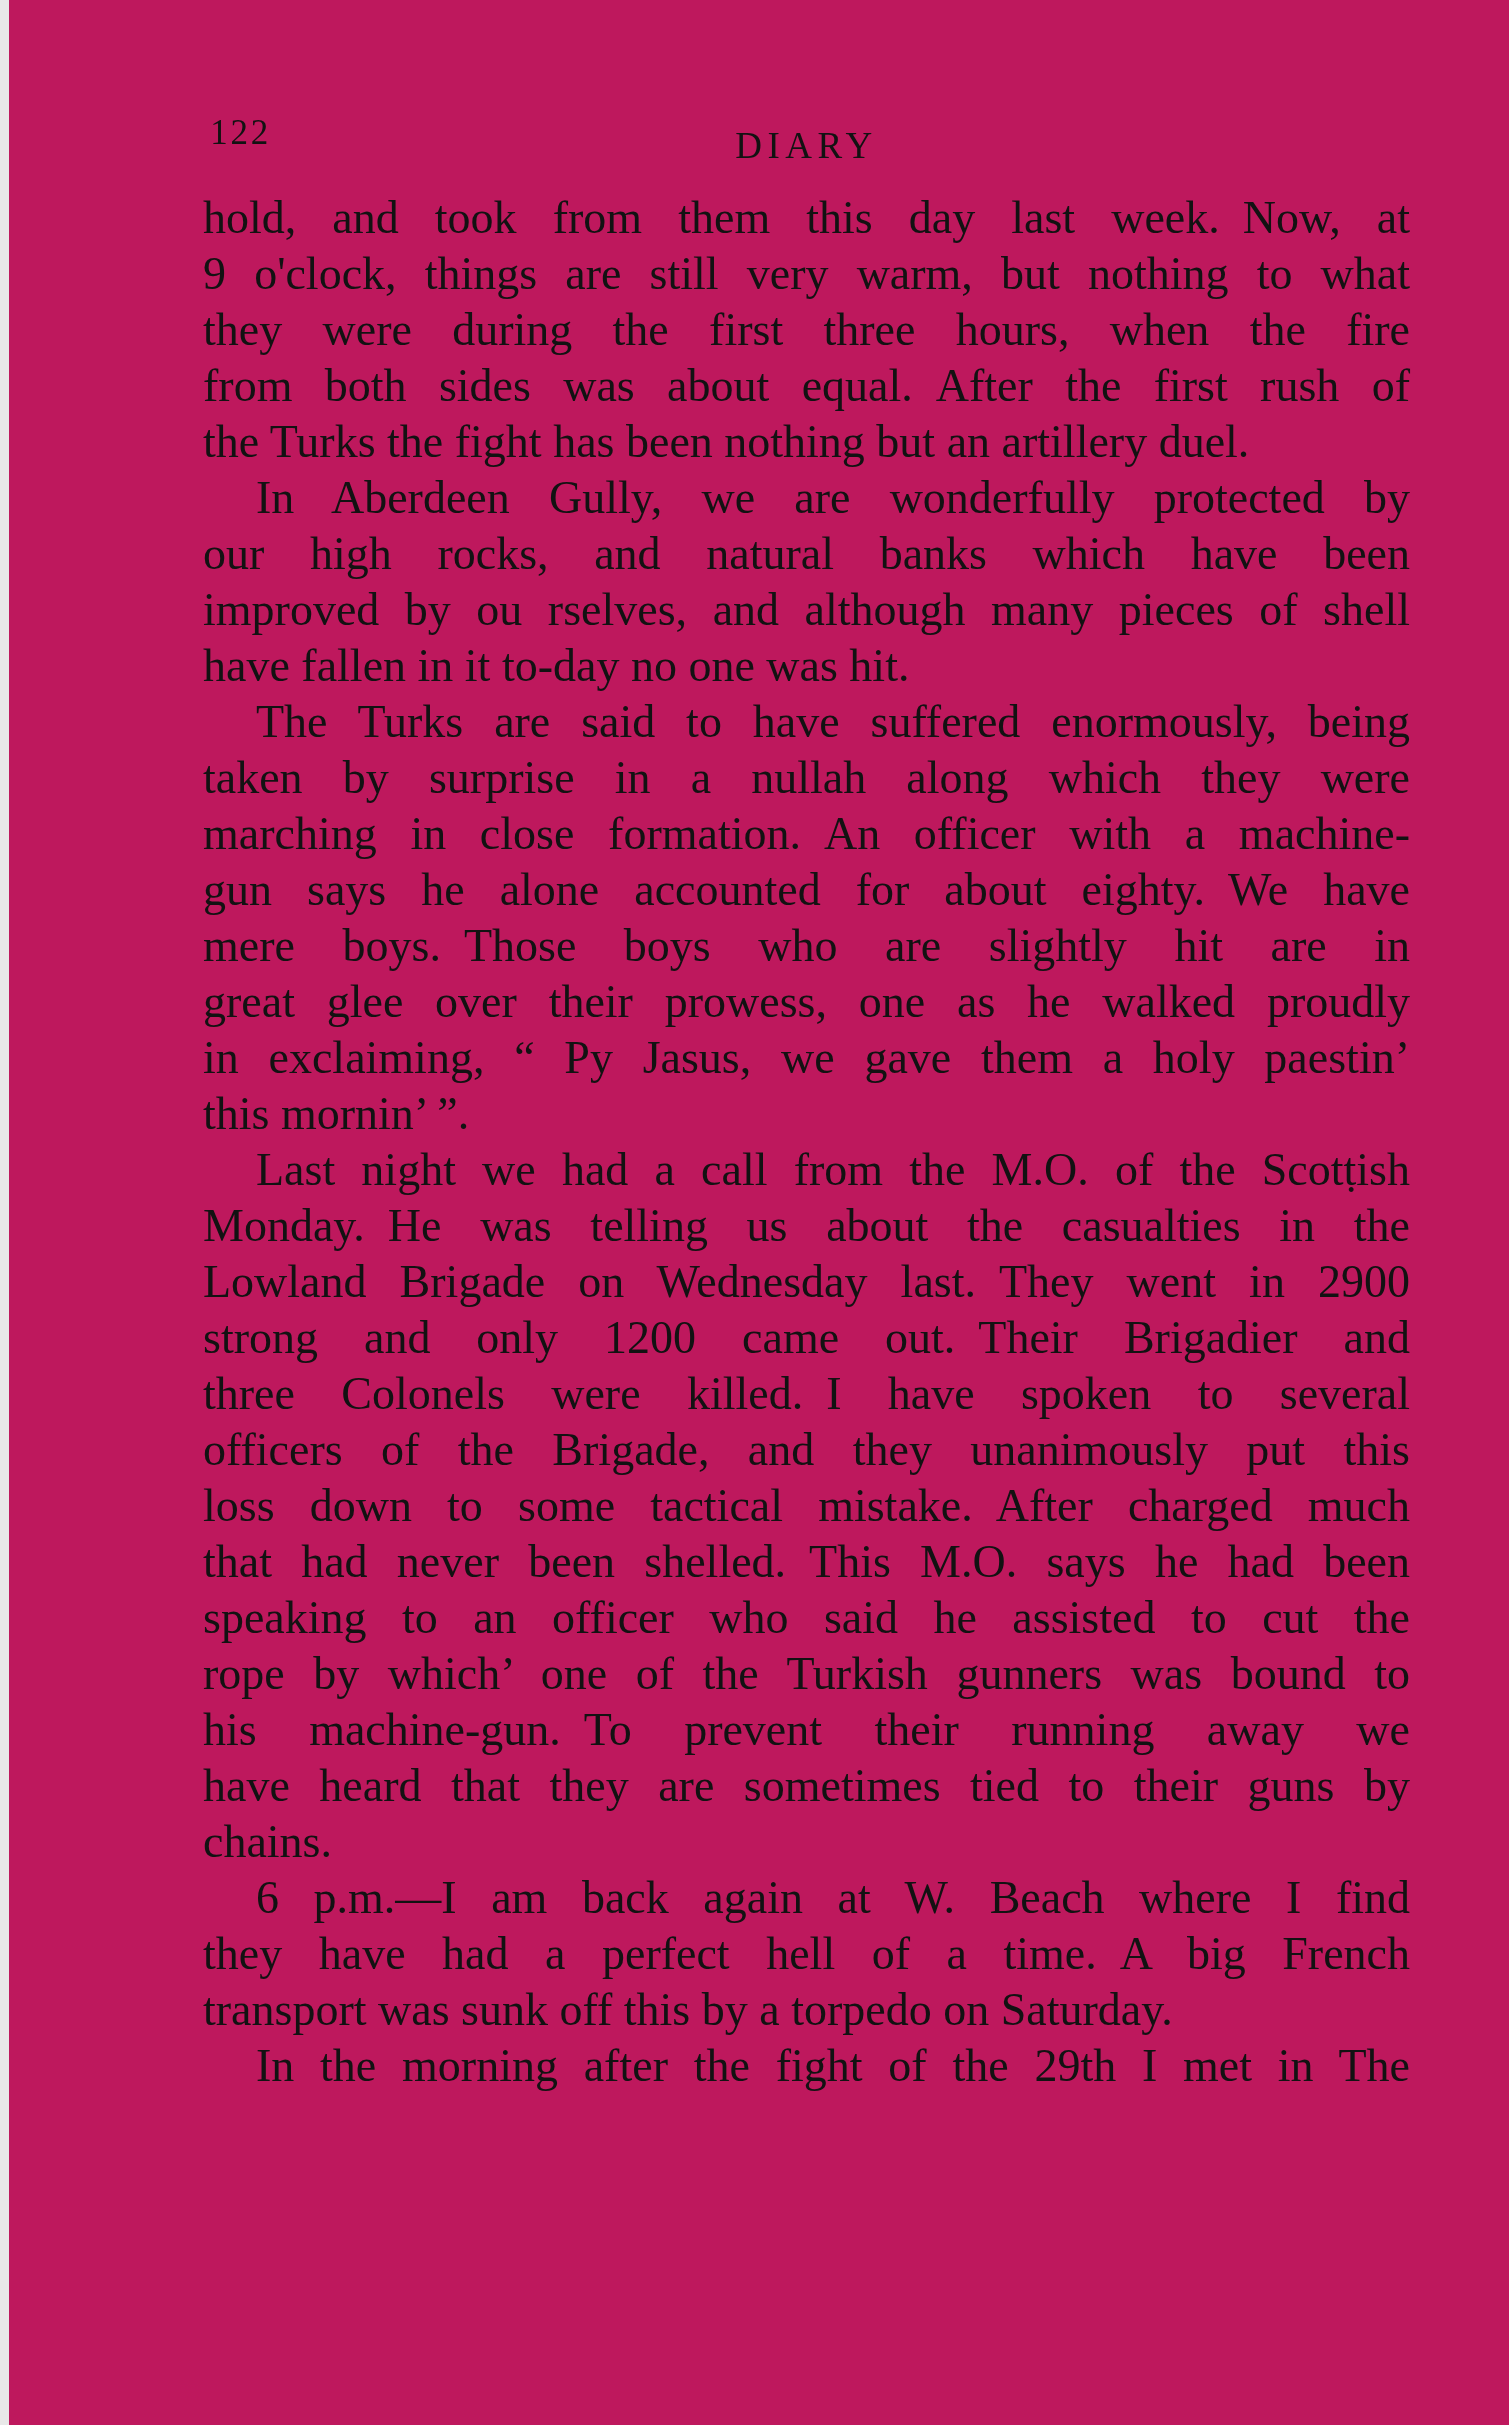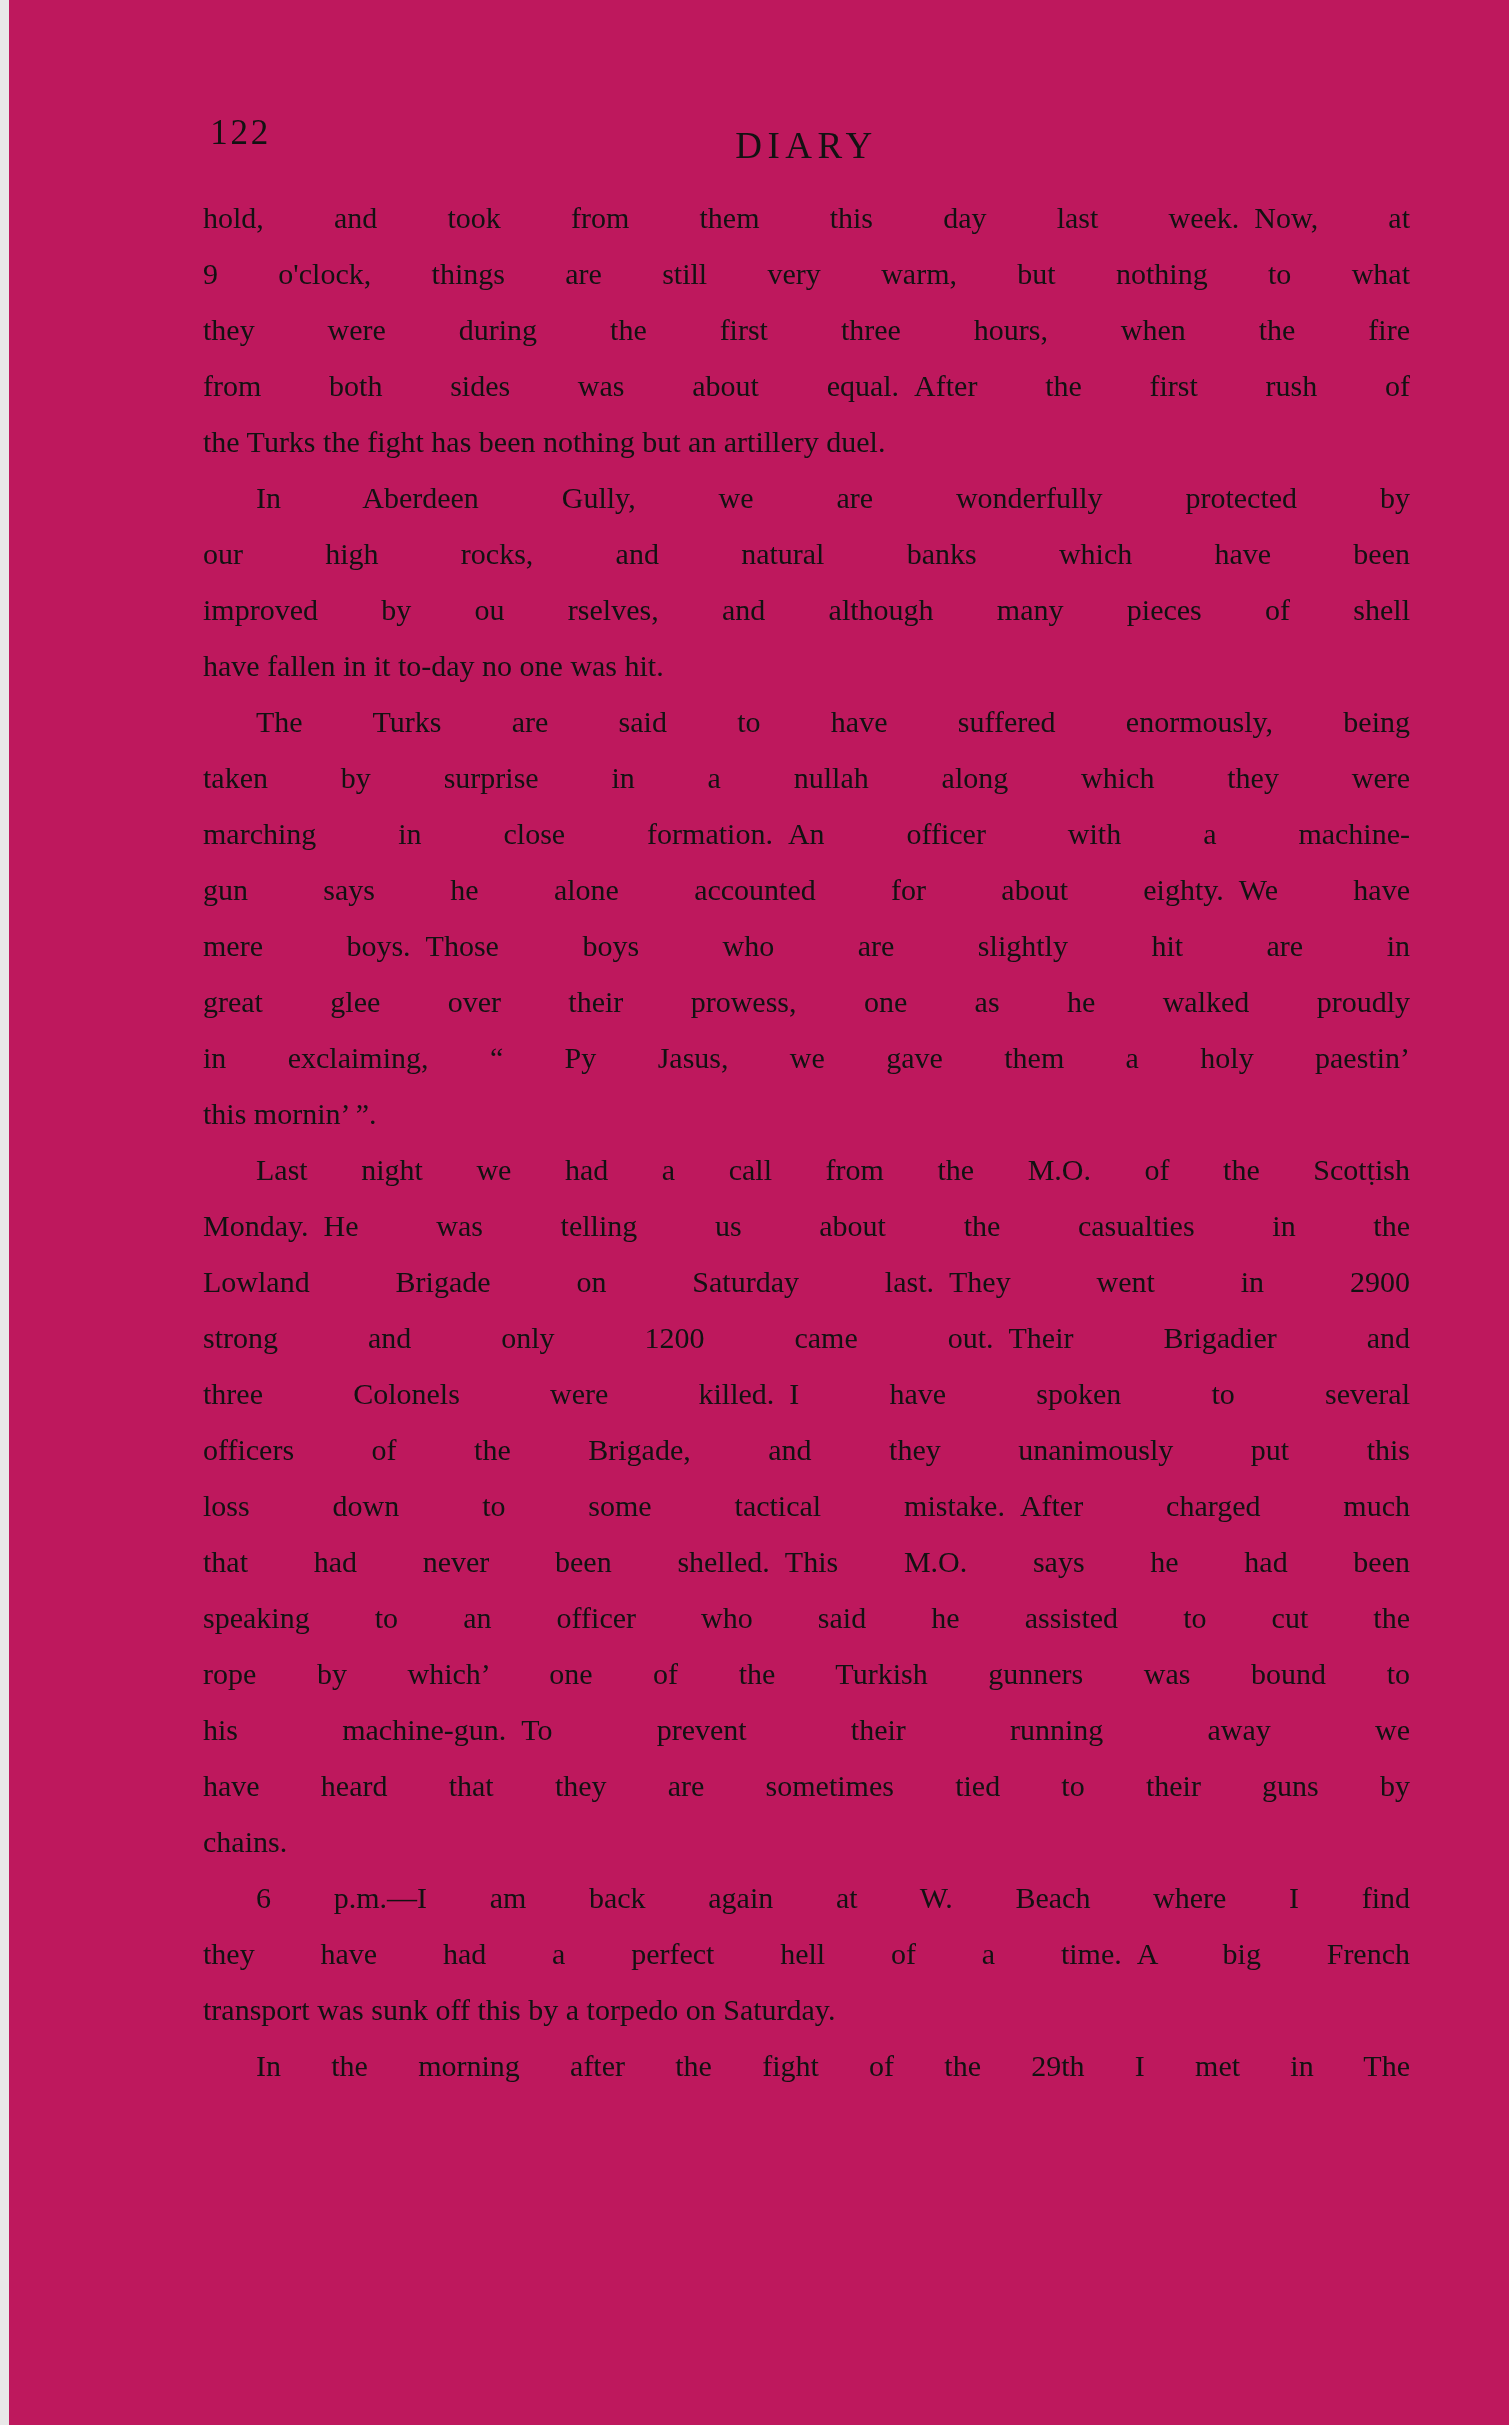--- a/index.html
+++ b/index.html
@@ -38,21 +38,21 @@
     letter-spacing: 5.5px;
   }
   .body-text {
     position: absolute;
     top: 190px;
     left: 194px;
     width: 1207px;
   }
   .paragraph { margin: 0; }
   .line {
-    font-size: 30px;
+    font-size: 46px;
     line-height: 56px;
     white-space: normal;
     text-align: justify;
     text-align-last: justify;
     text-justify: inter-word;
   }
   .line.indent { text-indent: 53px; }
   .line.final { text-align-last: left; }
 </style>
 </head>
@@ -89,21 +89,21 @@
       <div class="line">gun says he alone accounted for about eighty. We have</div>
       <div class="line">mere boys. Those boys who are slightly hit are in</div>
       <div class="line">great glee over their prowess, one as he walked proudly</div>
       <div class="line">in exclaiming, “ Py Jasus, we gave them a holy paestin’</div>
       <div class="line final">this mornin’ ”.</div>
     </div>
 
     <div class="paragraph">
       <div class="line indent">Last night we had a call from the M.O. of the Scotṭish</div>
       <div class="line">Monday. He was telling us about the casualties in the</div>
-      <div class="line">Lowland Brigade on Saturday last. They went in 2900</div>
+      <div class="line">Lowland Brigade on Wednesday last. They went in 2900</div>
       <div class="line">strong and only 1200 came out. Their Brigadier and</div>
       <div class="line">three Colonels were killed. I have spoken to several</div>
       <div class="line">officers of the Brigade, and they unanimously put this</div>
       <div class="line">loss down to some tactical mistake. After charged much</div>
       <div class="line">that had never been shelled. This M.O. says he had been</div>
       <div class="line">speaking to an officer who said he assisted to cut the</div>
       <div class="line">rope by which’ one of the Turkish gunners was bound to</div>
       <div class="line">his machine-gun. To prevent their running away we</div>
       <div class="line">have heard that they are sometimes tied to their guns by</div>
       <div class="line final">chains.</div>

